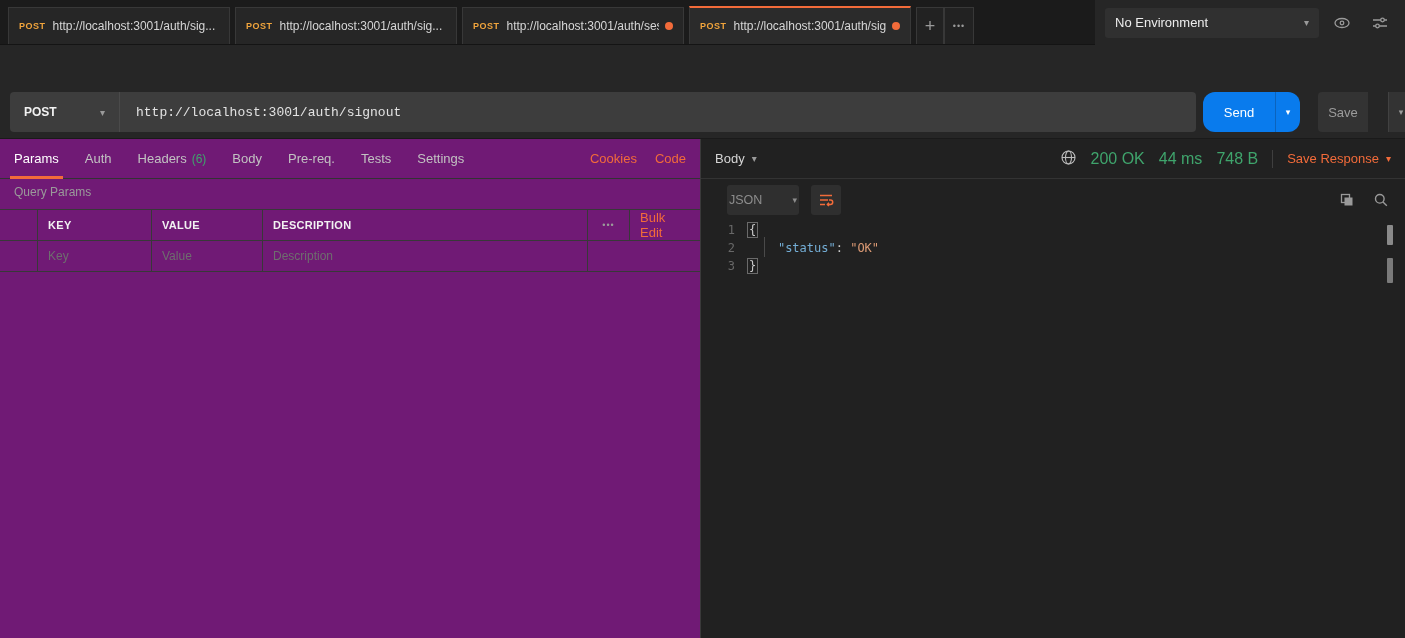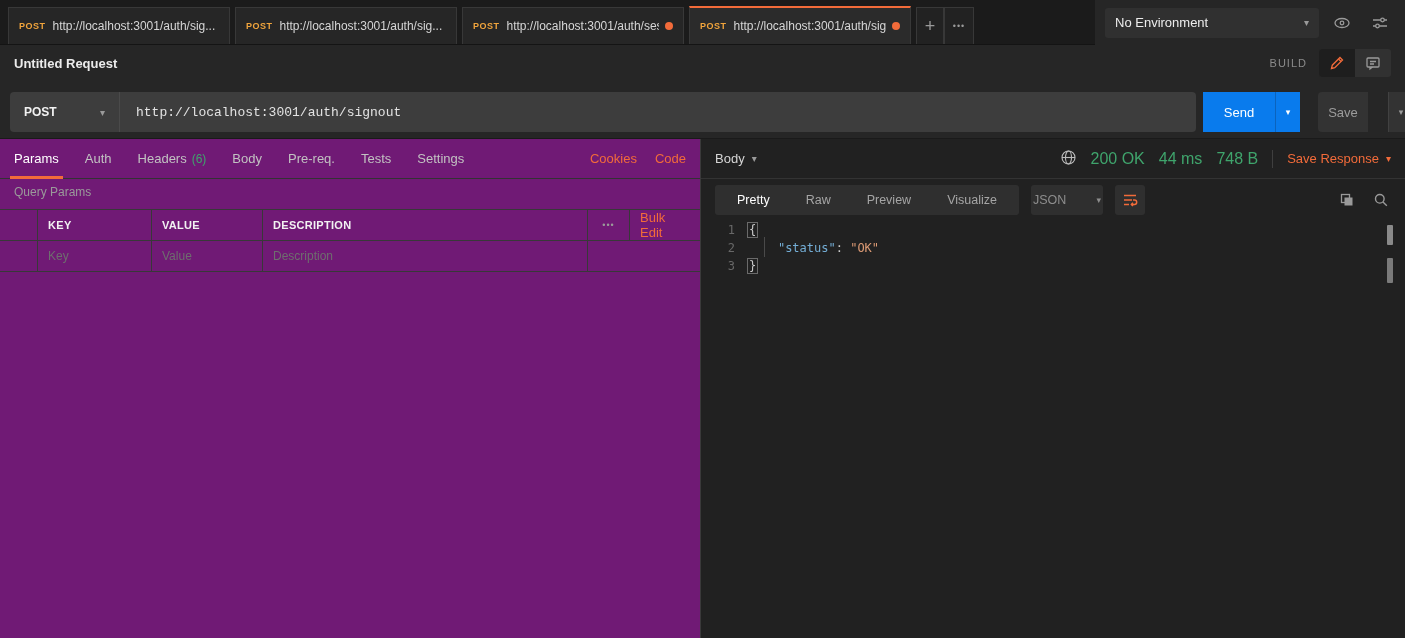--- a/index.html
+++ b/index.html
@@ -52,21 +52,21 @@
     position:absolute; left:10px; top:0; width:1186px; height:40px;
     background:#3d3d3d; border-radius:4px; display:flex; align-items:center;
   }
   .method-select { width:110px; height:100%; display:flex; align-items:center; padding:0 14px; cursor:pointer; border-right:1px solid #4a4a4a; }
   .method-label { font-size:12px; font-weight:bold; color:#f2f2f2; }
   .method-select .caret { margin-left:auto; color:#9a9a9a; font-size:10px; }
   .url-input {
     flex:1; height:100%; background:transparent; border:none; outline:none;
     color:#e3e3e3; font-size:13px; padding:0 16px; font-family:Liberation Mono, monospace;
   }
-  .send-group { position:absolute; left:1203px; top:0; height:40px; display:flex; border-radius:0; overflow:hidden; }
+  .send-group { position:absolute; left:1203px; top:0; height:40px; display:flex; border-radius:12px; overflow:hidden; }
   .send-main { width:72px; background:#097bed; color:#fff; border:none; font-size:13px; cursor:pointer; font-family:inherit; }
   .send-caret { width:25px; background:#097bed; border:none; border-left:1px solid #0b63bd; color:#fff; font-size:9px; cursor:pointer; }
   .save-group { position:absolute; left:1318px; top:0; height:40px; display:flex; border-radius:4px; overflow:hidden;gap:20px; }
   .save-main { width:50px; background:#333333; color:#9c9c9c; border:none; font-size:13px; cursor:pointer; font-family:inherit; }
   .save-caret { width:25px; background:#333333; border:none; border-left:1px solid #414141; color:#9c9c9c; font-size:9px; cursor:pointer; }
   
   .workspace { position:absolute; left:0; top:139px; width:1405px; height:499px; display:flex; }
   .left-panel { position:relative; width:700px; height:100%; background:#701a75; }
   .right-panel { position:relative; width:705px; height:100%; background:#212121; border-left:1px solid #3a3a3a; }
   
@@ -181,41 +181,20 @@
         <svg width="18" height="18" viewBox="0 0 18 18">
           <path d="M2 6h14M2 12h14"></path>
             <circle cx="11.5" cy="6" r="1.8" fill="#262626"></circle>
             <circle cx="6.5" cy="12" r="1.8" fill="#262626"></circle>
         </svg>
       </button>
     </div>
   </header>
 
   <section class="req-header">
-    <div class="title-row">
-      <span class="req-title">Untitled Request</span>
-      <div class="title-right">
-        <span class="build-label">BUILD</span>
-        <div class="mode-group">
-          <button class="mode-btn active">
-            <svg width="16" height="16" viewBox="0 0 16 16" stroke="#f26b3a">
-              <path d="M2.5 13.5l.8-3.3 7.7-7.7 2.5 2.5-7.7 7.7-3.3.8z"></path>
-                <path d="M9.5 4l2.5 2.5"></path>
-            </svg>
-          </button>
-          <button class="mode-btn">
-            <svg width="16" height="16" viewBox="0 0 16 16" stroke="#9a9a9a">
-              <rect x="2" y="3" width="12" height="9" rx="1"></rect>
-                <path d="M5 12v2l2.5-2"></path>
-                <path d="M5 6.5h6M5 9h4"></path>
-            </svg>
-          </button>
-        </div>
-      </div>
-    </div>
 
     <div class="url-row">
       <div class="url-field">
         <div class="method-select">
           <span class="method-label">POST</span>
           <span class="caret">▾</span>
         </div>
         <input class="url-input" type="text" value="http://localhost:3001/auth/signout" style="">
       </div>
       <div class="send-group">
@@ -298,26 +277,20 @@
           <span class="stat">748 B</span>
           <span class="meta-divider"></span>
           <span class="save-response">
             <span>Save Response</span>
             <span class="caret">▾</span>
           </span>
         </div>
       </div>
 
       <div class="resp-toolbar">
-        <div class="view-group">
-          <span class="view-tab active">Pretty</span>
-          <span class="view-tab">Raw</span>
-          <span class="view-tab">Preview</span>
-          <span class="view-tab">Visualize</span>
-        </div>
         <div class="fmt-select">
           <span>JSON</span>
           <span class="caret">▾</span>
         </div>
         <button class="wrap-btn">
           <svg width="16" height="16" viewBox="0 0 16 16">
             <path d="M2 3.5h12M2 8h8M2 12.5h5"></path>
               <path d="M11 8h1.5a2.2 2.2 0 0 1 0 4.4H9.5"></path>
               <path d="M11 10.7l-1.6 1.7 1.6 1.6"></path>
           </svg>

